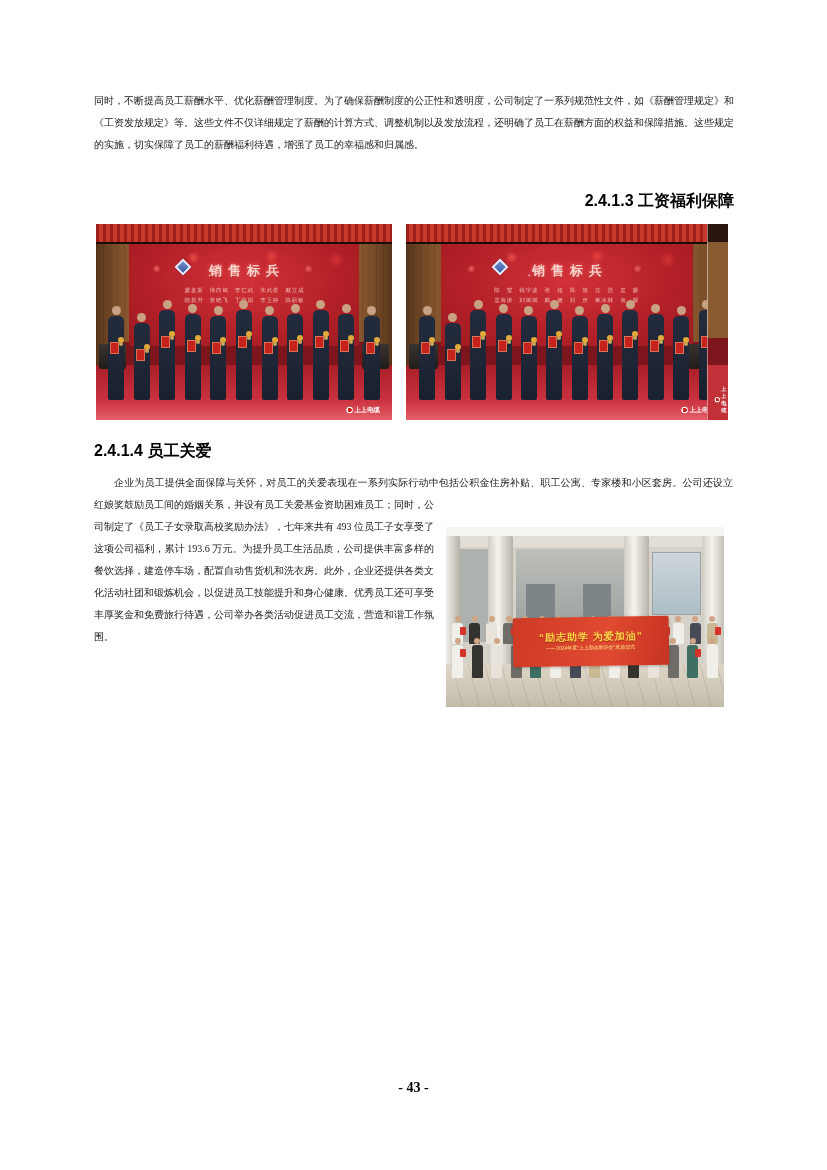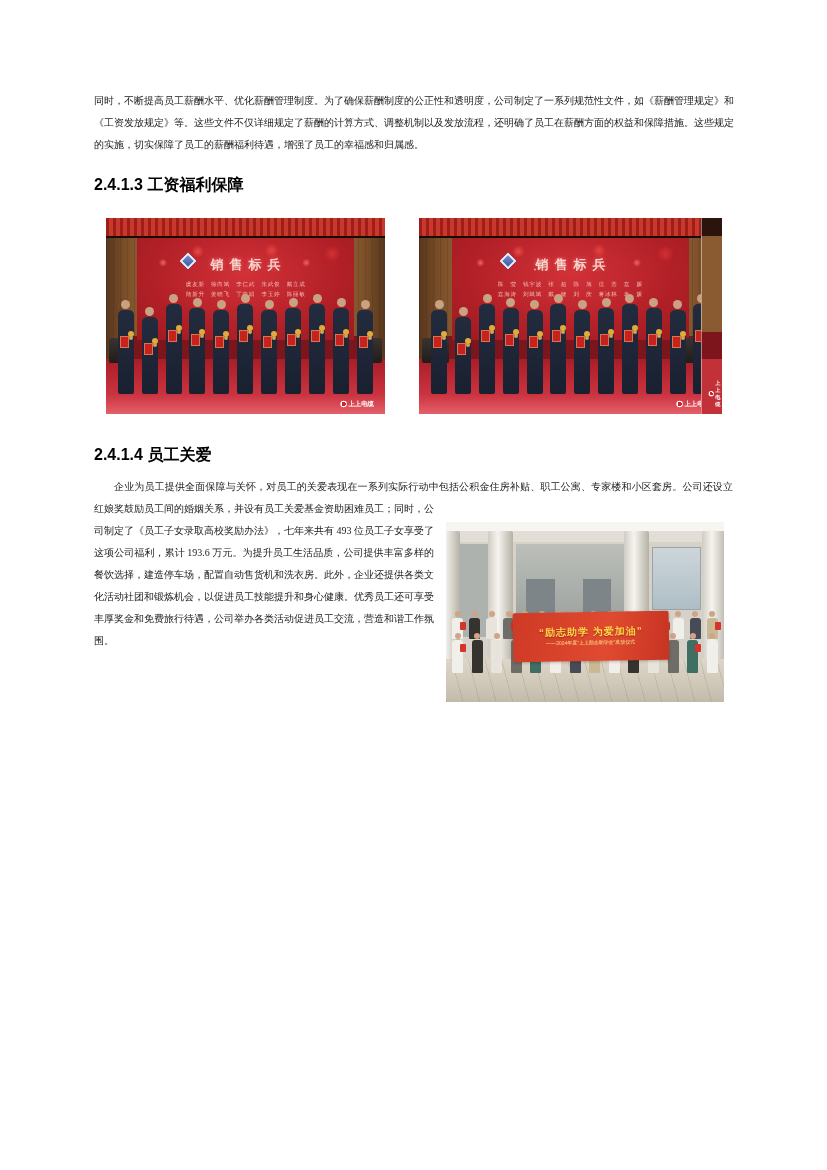--- a/index.html
+++ b/index.html
@@ -3,25 +3,25 @@
 <meta charset="utf-8">
 <style>
   html,body{margin:0;padding:0;background:#fff;}
   .page{position:relative;width:827px;height:1170px;background:#fff;margin:0 auto;overflow:hidden;
         font-family:"Liberation Serif","DejaVu Serif",serif;color:#1a1a1a;}
   .content{position:absolute;left:94px;top:90px;width:640px;}
   p.body{font-size:10px;line-height:22px;text-align:justify;margin:0;}
   p.indent{text-indent:2em;}
   h3.sec{font-family:"Liberation Sans","DejaVu Sans",sans-serif;font-weight:bold;
          font-size:16px;line-height:22px;color:#000;margin:18px 0 10px;}
-  h3.sec:first-of-type{margin-top:18px;}
+  h3.sec:first-of-type{margin-top:34px;text-align:right;}
 
   
   .photo-row{display:flex;gap:10px;margin:6px 0 18px;}
-  figure{margin:12px;}
+  figure{margin:2px;}
   .award-photo{position:relative;height:196px;overflow:hidden;background:
       linear-gradient(90deg,#57361d 0%,#7c4f29 7%,#8a5a30 12%,#8a5a30 88%,#7c4f29 93%,#57361d 100%);}
   .award-photo.lft{width:296px;}
   .award-photo.rgt{width:322px;}
   .award-photo .slats{position:absolute;inset:0;background:
       repeating-linear-gradient(90deg,rgba(0,0,0,.10) 0 1px,transparent 1px 7px);}
   .ap-valance{position:absolute;top:0;left:0;right:0;height:9%;border-bottom:2px solid #170c08;
       background:repeating-linear-gradient(90deg,#9e1f1a 0 3px,#c8392b 3px 7px);}
   .ap-stage{position:absolute;left:7%;right:7%;top:60%;height:14%;background:#7c161c;}
   .ap-carpet{position:absolute;left:0;right:0;bottom:0;height:28%;
@@ -67,21 +67,21 @@
       transform:scale(.8);transform-origin:100% 100%;}
   .ap-logo .flower{width:8px;height:8px;border-radius:50%;flex:0 0 auto;
       background:radial-gradient(circle,#d0241f 0 45%,#ffffff 46% 100%);}
   .ap-strip{position:absolute;top:0;bottom:0;right:0;width:20px;border-left:1px solid rgba(255,255,255,.45);
       background:linear-gradient(#2a140d 0 9%,#8a5a30 9% 58%,#7c161c 58% 72%,#c23038 72% 100%);}
   .ap-strip .ap-logo{right:1px;bottom:3%;transform:scale(.65);}
 
   
   .care-wrap{overflow:hidden;}
   .fl-spacer{float:right;width:1px;height:40px;}
-  .gp-float{float:right;clear:right;width:278px;height:180px;margin:6px 10px 8px 12px;}
+  .gp-float{float:right;clear:right;width:278px;height:180px;margin:15px 10px 8px 12px;}
   .gp{position:relative;width:278px;height:180px;overflow:hidden;
       background:linear-gradient(#f6f5f1 0 5%,#e2ded6 5% 11%,#d6d2c9 11% 100%);}
   .gp-op1{position:absolute;left:0;top:12%;width:16%;height:52%;background:#aeb2ae;}
   .gp-op2{position:absolute;left:25%;top:12%;width:39%;height:52%;
       background:linear-gradient(#bcbfb9,#979d9b);}
   .gp-op2::before,.gp-op2::after{content:"";position:absolute;bottom:0;width:26%;height:62%;background:#7e8588;}
   .gp-op2::before{left:10%;} .gp-op2::after{right:12%;}
   .gp-window{position:absolute;left:74%;top:14%;width:17%;height:34%;
       background:linear-gradient(#cdd6da,#aebec6);border:1px solid #9aa4a8;}
   .gp-col{position:absolute;top:5%;height:76%;width:9%;border-radius:2px;
@@ -418,13 +418,14 @@
             <div class="gp-b1">“励志助学 为爱加油”</div>
             <div class="gp-b2">——2024年度“上上励志助学金”发放仪式</div>
           </div>
         </div>
       </figure>
       <p class="body indent">企业为员工提供全面保障与关怀，对员工的关爱表现在一系列实际行动中包括公积金住房补贴、职工公寓、专家楼和小区套房。公司还设立红娘奖鼓励员工间的婚姻关系，并设有员工关爱基金资助困难员工；同时，公司制定了《员工子女录取高校奖励办法》，七年来共有 493 位员工子女享受了这项公司福利，累计 193.6 万元。为提升员工生活品质，公司提供丰富多样的餐饮选择，建造停车场，配置自动售货机和洗衣房。此外，企业还提供各类文化活动社团和锻炼机会，以促进员工技能提升和身心健康。优秀员工还可享受丰厚奖金和免费旅行待遇，公司举办各类活动促进员工交流，营造和谐工作氛围。</p>
     </div>
 
   </div>
 
+  <div class="page-number">- 43 -</div>
 </div>
 
 </body></html>

